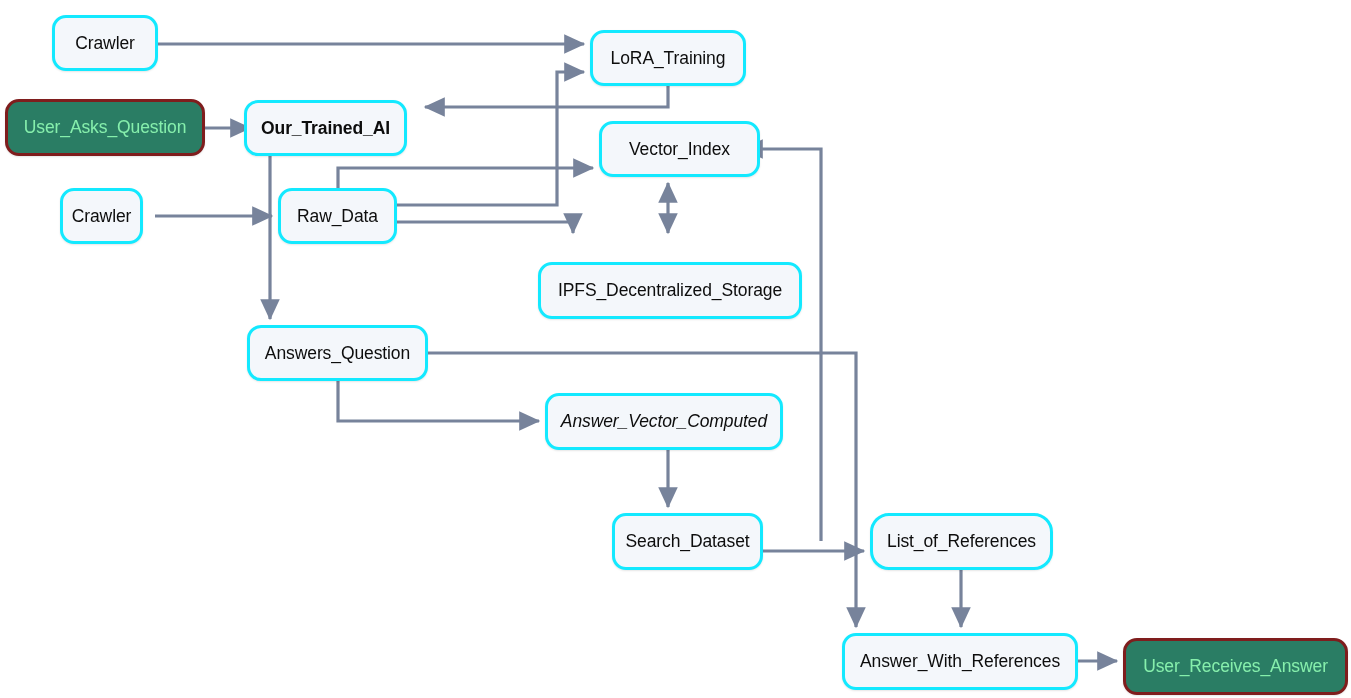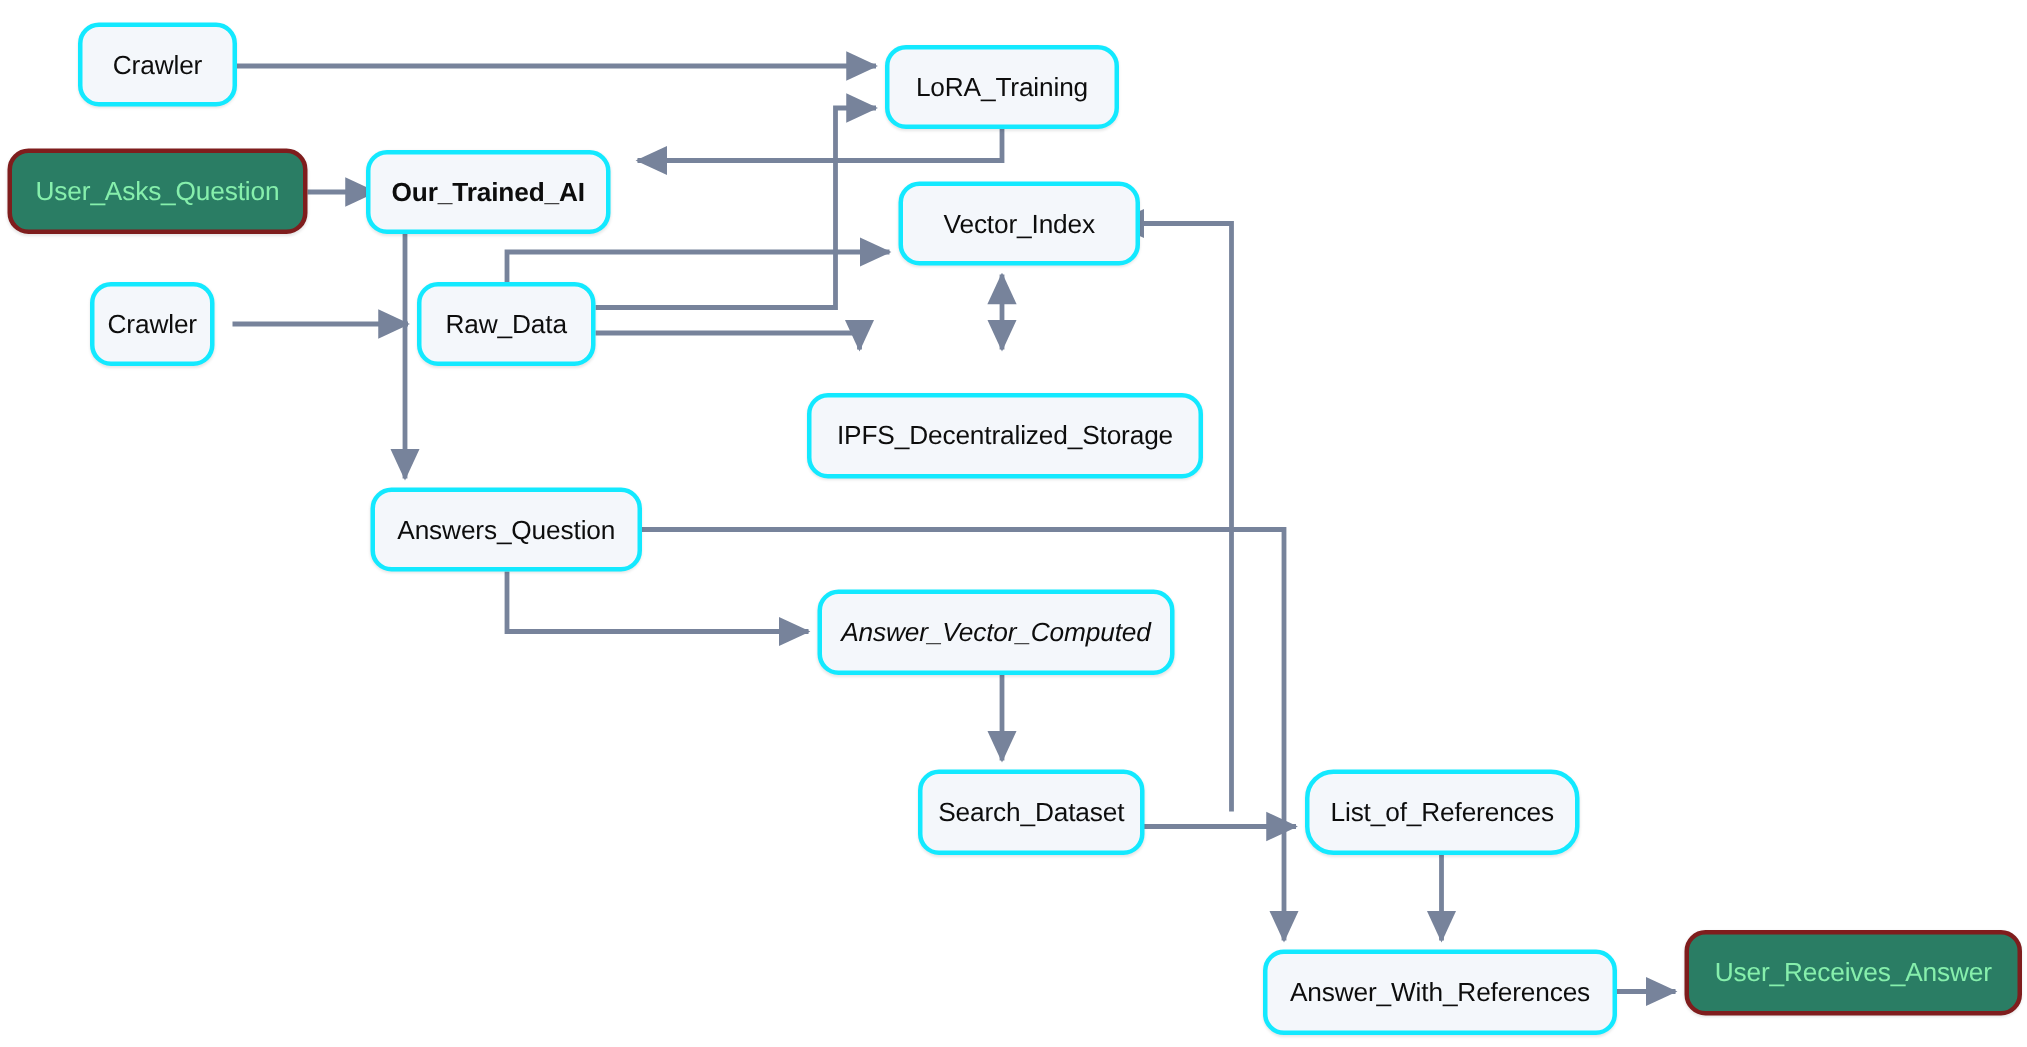--- a/index.html
+++ b/index.html
@@ -118,17 +118,17 @@
       </div>
       <div class="node normal" style="left: 592px; top: 513px; width: 151px; height: 57px; margin-left: 20px;">
         <span>Search_Dataset</span>
       </div>
       <div class="node normal" style="left: 870px; top: 513px; width: 183px; height: 57px; border-radius: 19px;">
         <span>List_of_References</span>
       </div>
       <div class="node normal" style="left: 842px; top: 633px; width: 236px; height: 57px;">
         <span>Answer_With_References</span>
       </div>
-      <div class="node accent" style="left: 1123px; top: 620px; width: 225px; height: 57px;">
+      <div class="node accent" style="left: 1123px; top: 638px; width: 225px; height: 57px;">
         <span>User_Receives_Answer</span>
       </div>
     </div>
 </div>
 
 </body></html>

